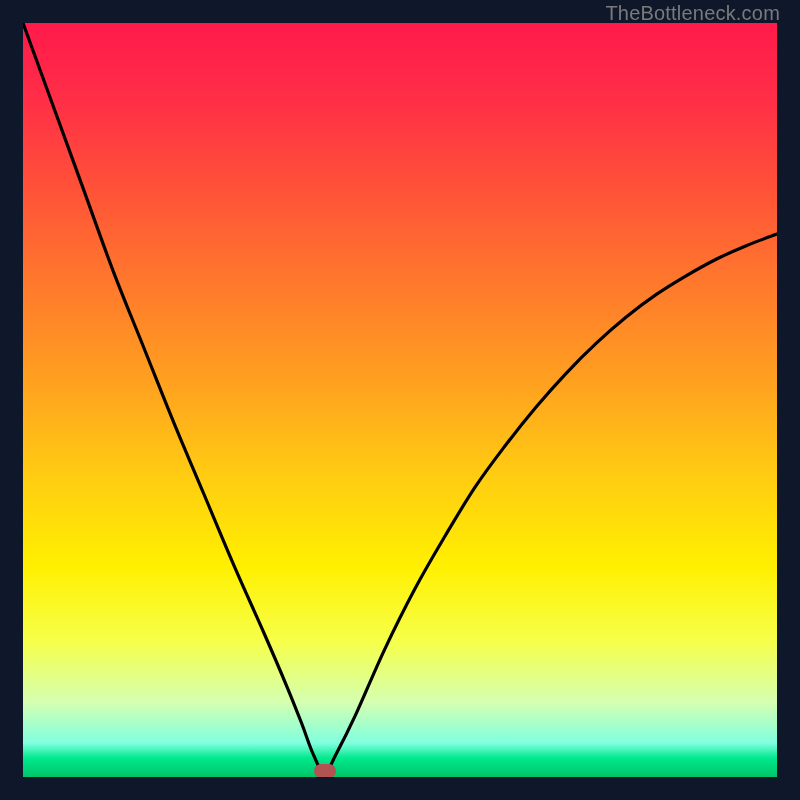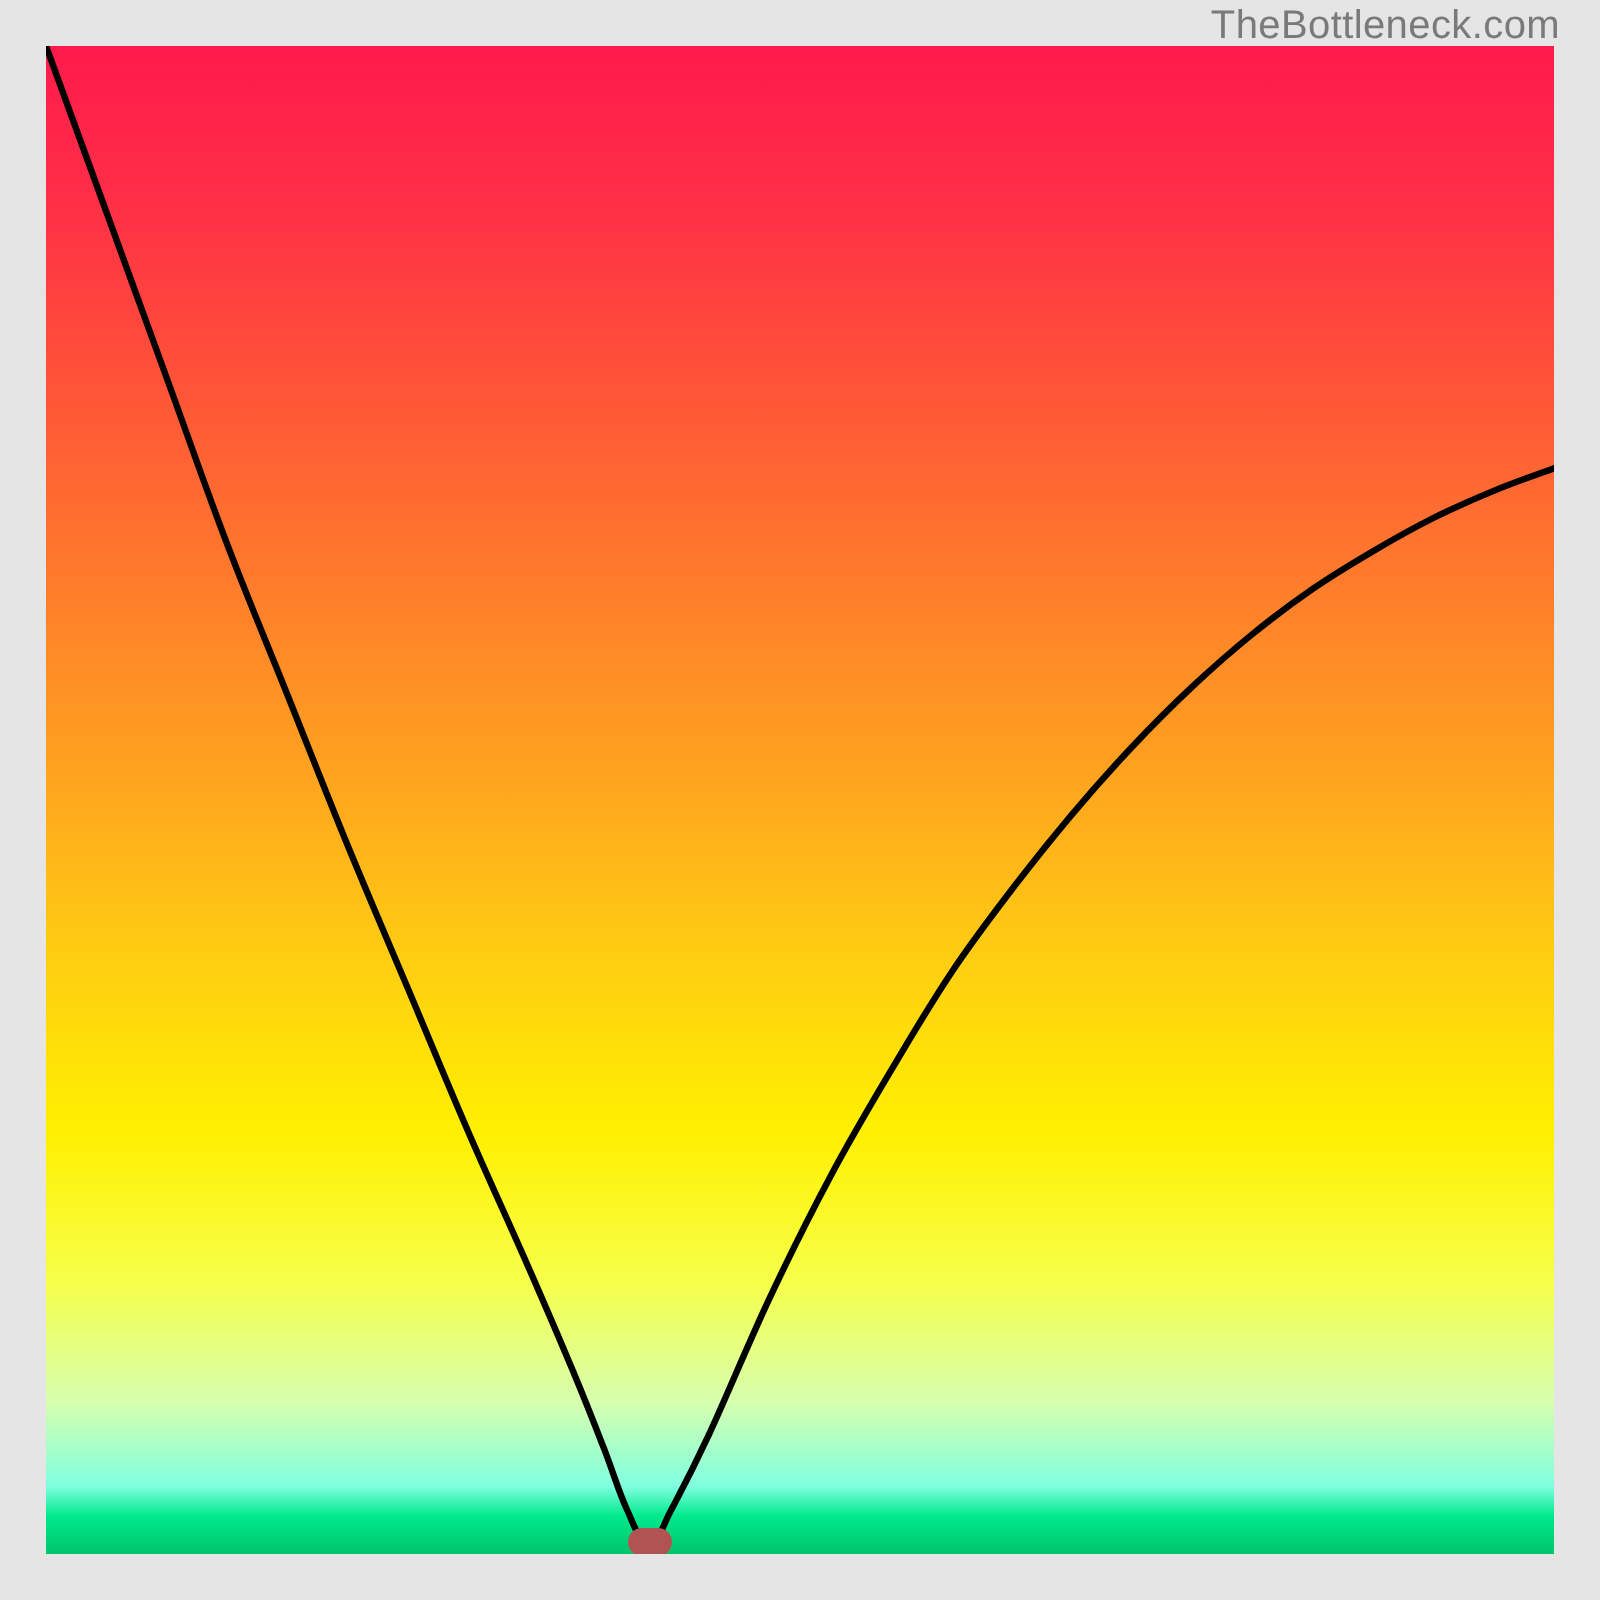--- a/index.html
+++ b/index.html
@@ -10,21 +10,21 @@
     background: #000000;
     overflow: hidden;
     font-family: Arial, Helvetica, sans-serif;
   }
   .frame {
     position: absolute;
     top: 0;
     left: 0;
     width: 800px;
     height: 800px;
-    background: #e5e5e5;
+    background: #0f172a;
   }
   .plot-area {
     position: absolute;
     top: 23px;
     left: 23px;
     width: 754px;
     height: 754px;
     overflow: hidden;
   }
   .gradient-bg {

